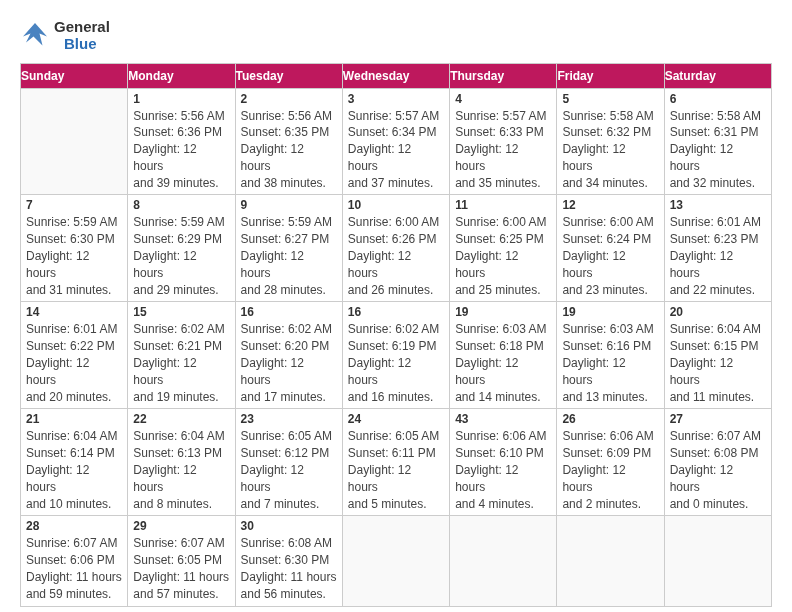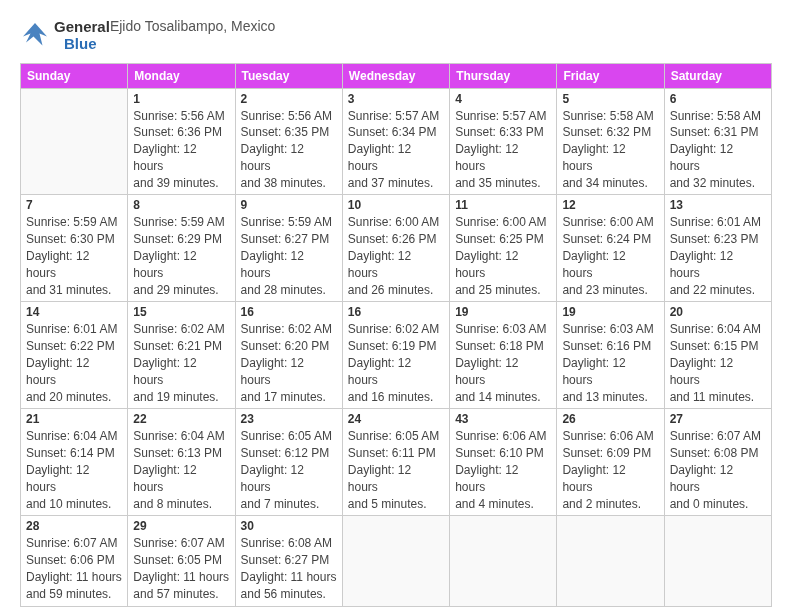--- a/index.html
+++ b/index.html
@@ -44,25 +44,25 @@
     .subtitle {
       font-size: 14px;
       color: #555;
     }
     .calendar {
       width: 100%;
       border-collapse: collapse;
       flex: 1;
     }
     .calendar th {
-      background: #d946ef;
+      background: #be185d;
       color: #fff;
       font-size: 12px;
       font-weight: bold;
-      padding: 5px 6px;
+      padding: 5px 0;
       text-align: left;
       border: 1px solid #ccc;
     }
     .calendar td {
       border: 1px solid #ccc;
       vertical-align: top;
       padding: 3px 5px;
       font-size: 9.5px;
       color: #333;
       width: calc(100% / 7);
@@ -92,21 +92,20 @@
     <div class="logo">
       <svg class="logo-bird" viewBox="0 0 40 40" xmlns="http://www.w3.org/2000/svg">
         <polygon points="20,4 36,22 26,18 30,34 18,22 8,30 14,18 4,22" fill="#2a6db5" opacity="0.85"></polygon>
       </svg>
       <div>
         <div style="font-size:15px;font-weight:bold;color:#333;line-height:1.15;">General</div>
         <div style="font-size:15px;font-weight:bold;color:#2a6db5;line-height:1.15;margin-left:10px;">Blue</div>
       </div>
     </div>
     <div class="title-block">
-      <div class="subtitle">Ejido Tosalibampo, Mexico</div>
     </div>
   </div>
 
   <table class="calendar">
     <thead>
       <tr>
       <th>Sunday</th>
           <th>Monday</th>
           <th>Tuesday</th>
           <th>Wednesday</th>
@@ -325,21 +324,21 @@
           <td>
             <span class="day-num">29</span>
             <div class="day-info" style="white-space: pre-line;">Sunrise: 6:07 AM
 Sunset: 6:05 PM
 Daylight: 11 hours
 and 57 minutes.</div>
           </td>
           <td>
             <span class="day-num">30</span>
             <div class="day-info" style="white-space: pre-line;">Sunrise: 6:08 AM
-Sunset: 6:27 PM
+Sunset: 6:30 PM
 Daylight: 11 hours
 and 56 minutes.</div>
           </td>
           <td class="empty-cell"></td>
           <td class="empty-cell"></td>
           <td class="empty-cell"></td>
           <td class="empty-cell"></td>
         </tr>
       </tbody>
   </table>

